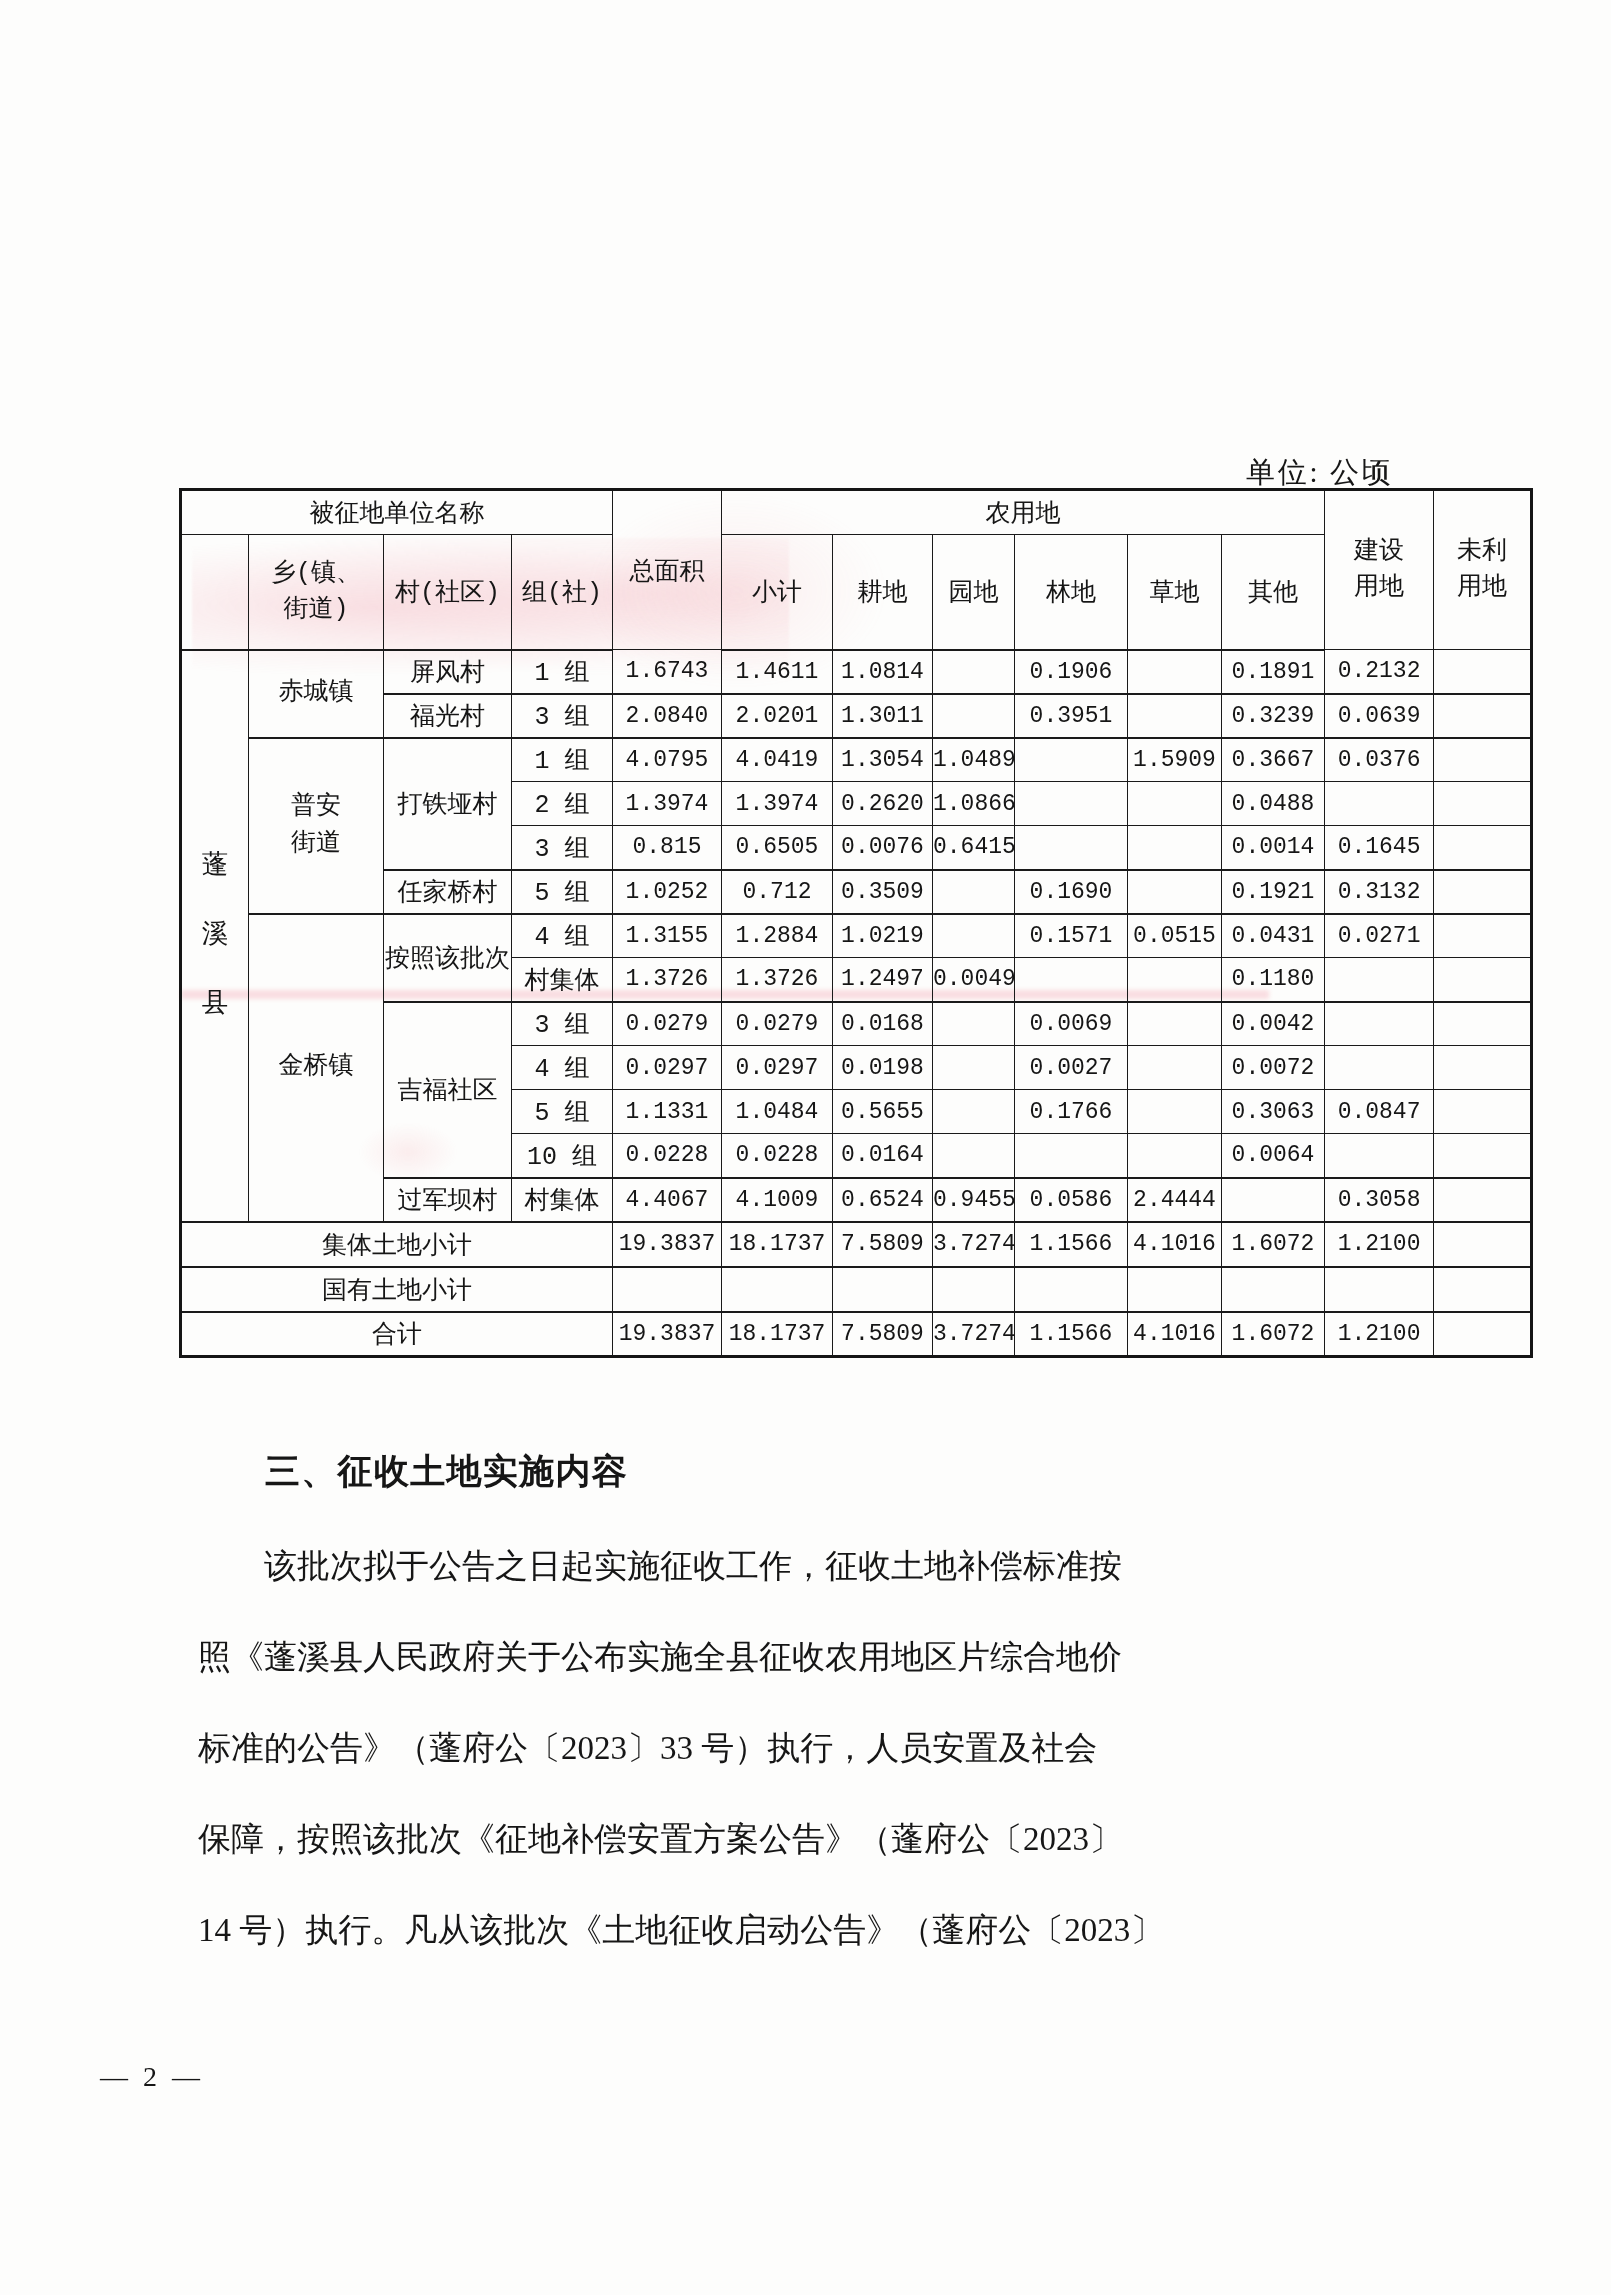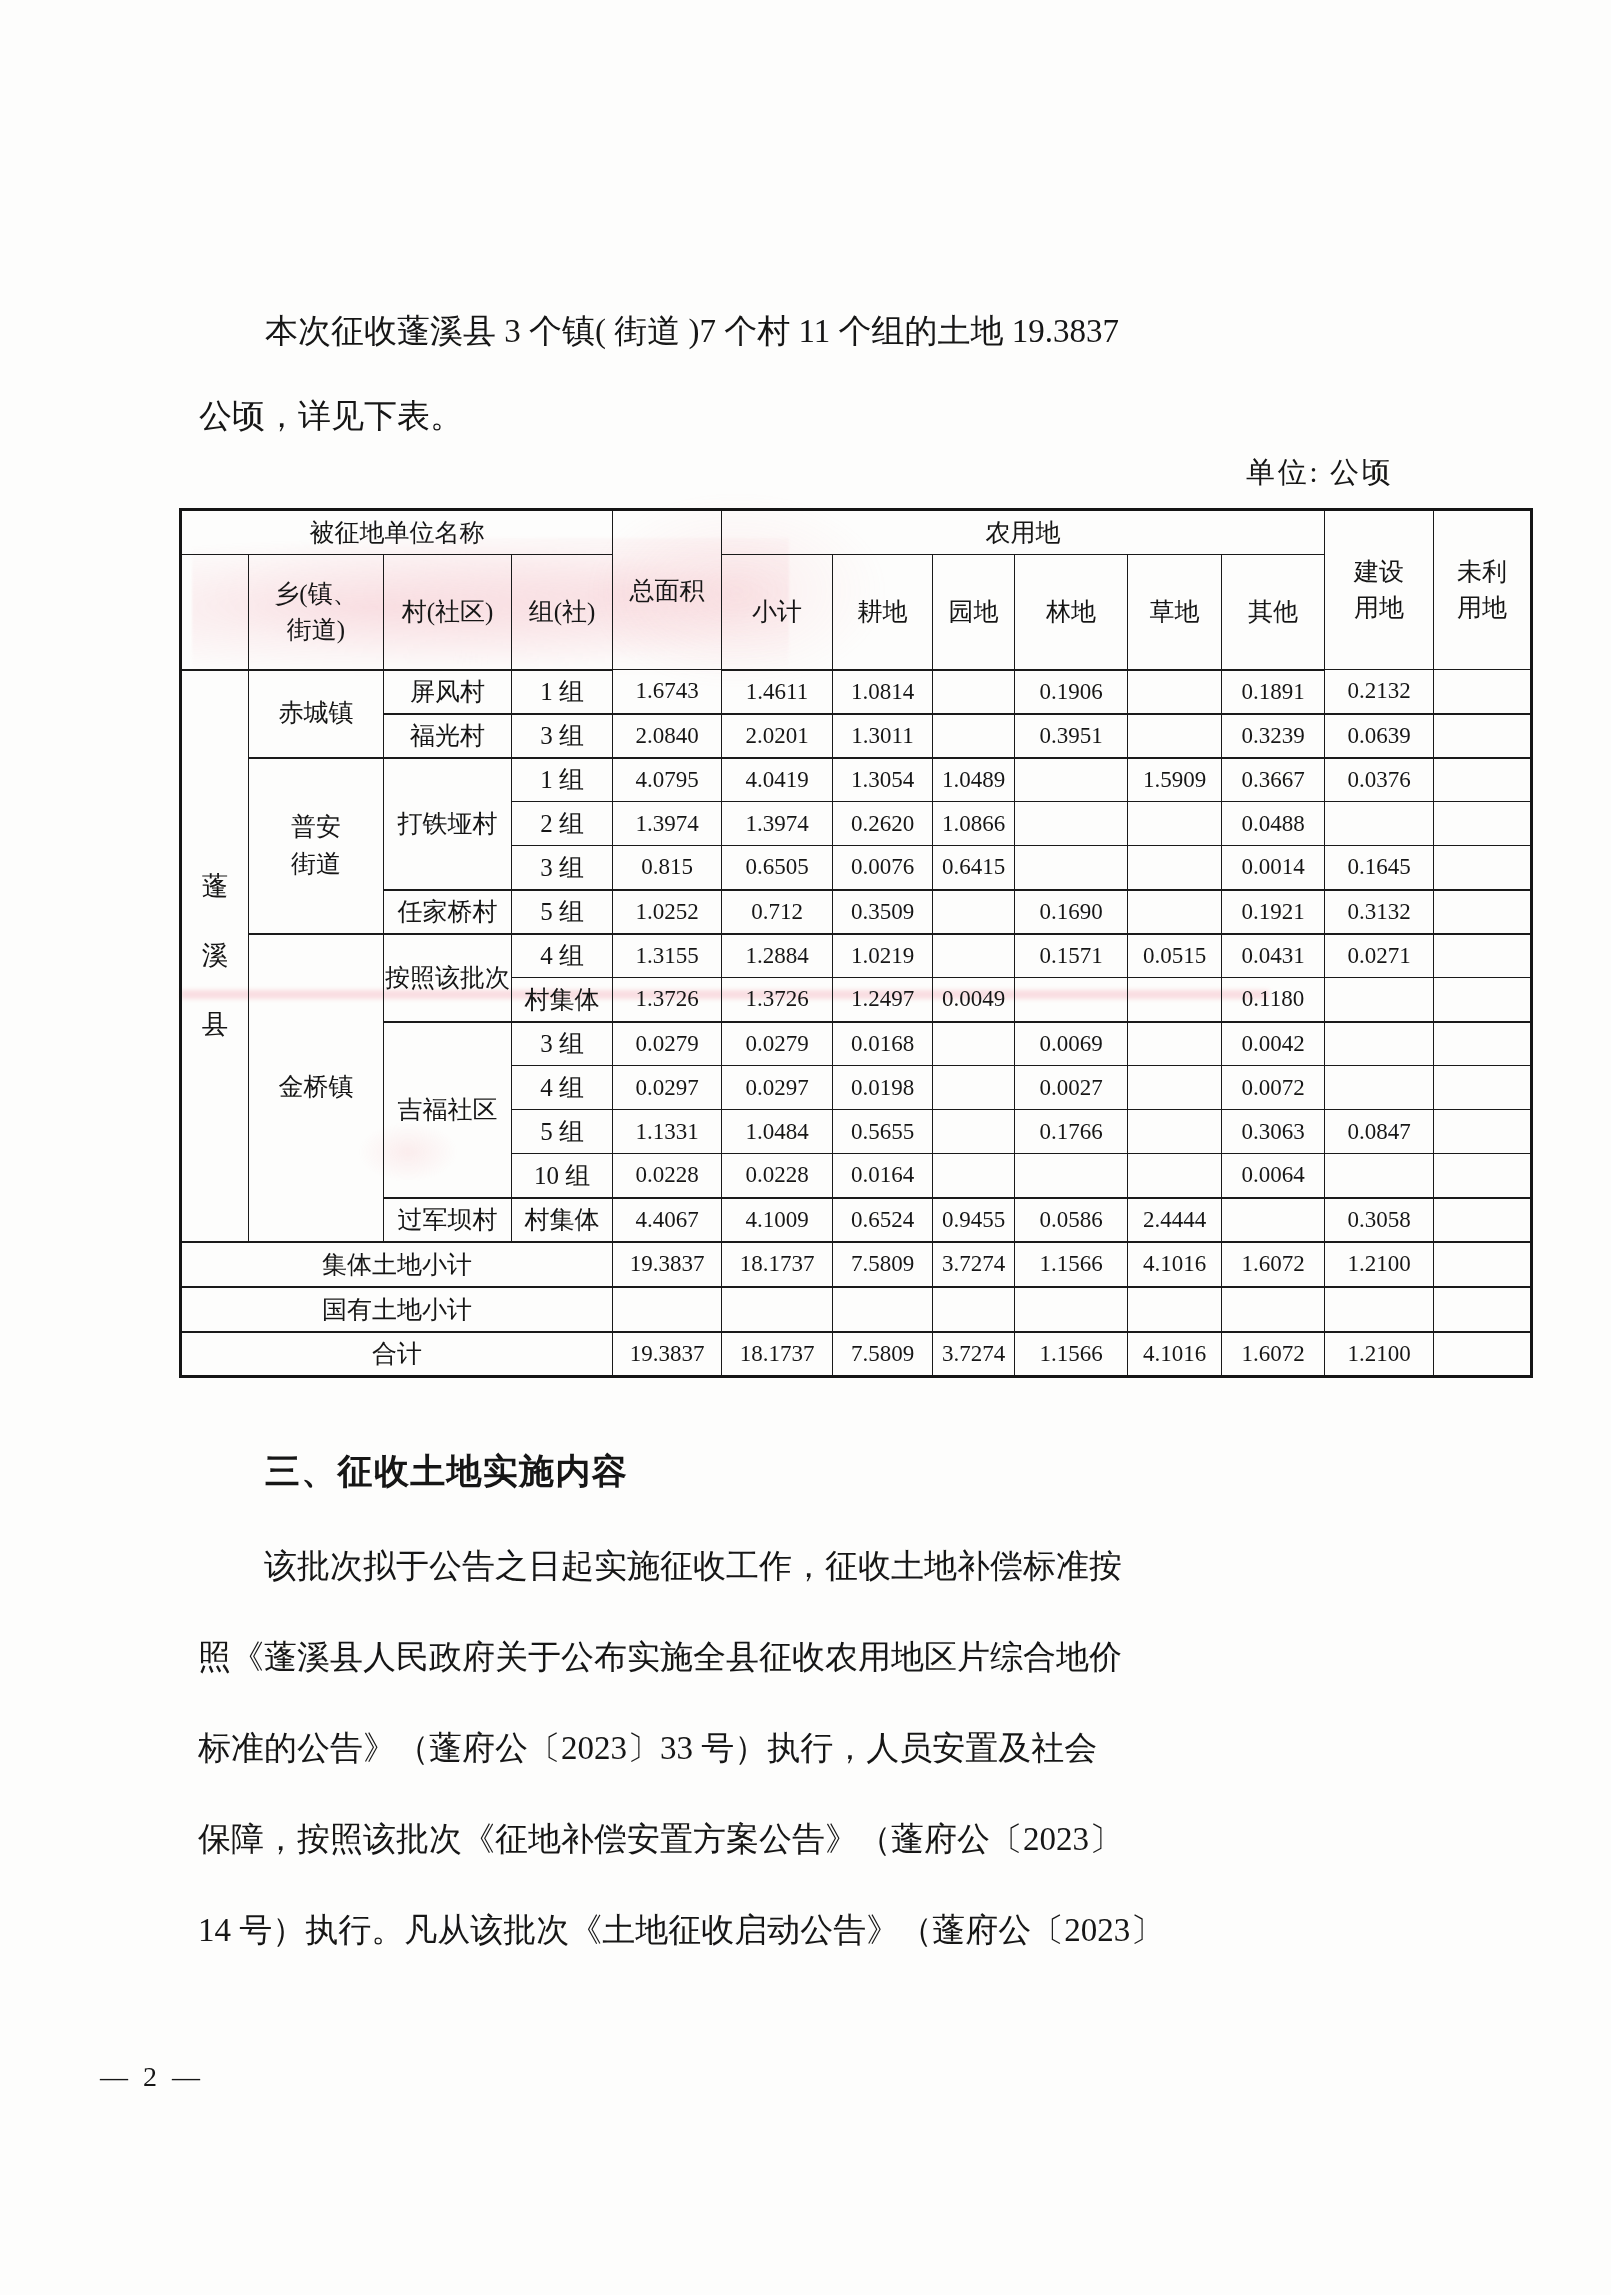--- a/index.html
+++ b/index.html
@@ -14,22 +14,22 @@
   .wm-blob2{left:584px;top:491px;width:305px;height:199px;
     background:radial-gradient(ellipse,rgba(240,140,150,.12),rgba(240,140,150,0) 70%);filter:blur(2px);}
   .wm-band{left:181px;top:990px;width:1088px;height:9.3px;background:rgba(242,150,162,.30);filter:blur(2px);}
   .wm-blob3{left:358px;top:1122px;width:100px;height:60px;
     background:radial-gradient(ellipse,rgba(240,140,150,.14),rgba(240,140,150,0) 70%);filter:blur(1.3px);}
 
   .intro{position:absolute;left:199px;top:289px;width:1224px;font-size:33px;line-height:85px;}
   .intro .line.indent{padding-left:66px;}
   .unit-label{position:absolute;left:1246px;top:453px;font-size:29px;letter-spacing:2.7px;}
 
-  table.land{position:absolute;left:179px;top:508px;width:1350px;border-collapse:collapse;
-             table-layout:fixed;border:3.3px solid #151515;}
+  table.land{position:absolute;left:179px;top:488px;width:1350px;border-collapse:collapse;
+             table-layout:fixed;border:3.3px solid #151515;font-family:Liberation Mono, monospace;}
   table.land th,table.land td{border:1.7px solid #1a1a1a;padding:0;text-align:center;
              vertical-align:middle;font-weight:normal;overflow:hidden;}
   table.land th{font-size:25px;}
   thead tr.hrow-a{height:45px;}
   thead tr.hrow-b{height:115px;}
   thead tr.hrow-b th{border-bottom-width:2.7px;}
   tbody tr{height:44px;}
   tbody tr.summary{height:45px;}
   tbody td{font-size:23px;}
   td.town,td.village,td.group{font-size:25px;}
@@ -48,24 +48,20 @@
 </head>
 <body>
 
 <div class="page">
 
   <div class="wm wm-blob1"></div>
   <div class="wm wm-blob2"></div>
   <div class="wm wm-band"></div>
   <div class="wm wm-blob3"></div>
 
-  <div class="intro">
-      <div class="line indent">本次征收蓬溪县 3 个镇( 街道 )7 个村 11 个组的土地 19.3837</div>
-      <div class="line">公顷，详见下表。</div>
-    </div>
 
   <div class="unit-label">单位: 公顷</div>
 
   <table class="land">
     <colgroup>
         <col style="width: 68px;">
         <col style="width: 135px;">
         <col style="width: 128px;">
         <col style="width: 101px;">
         <col style="width: 109px;">

